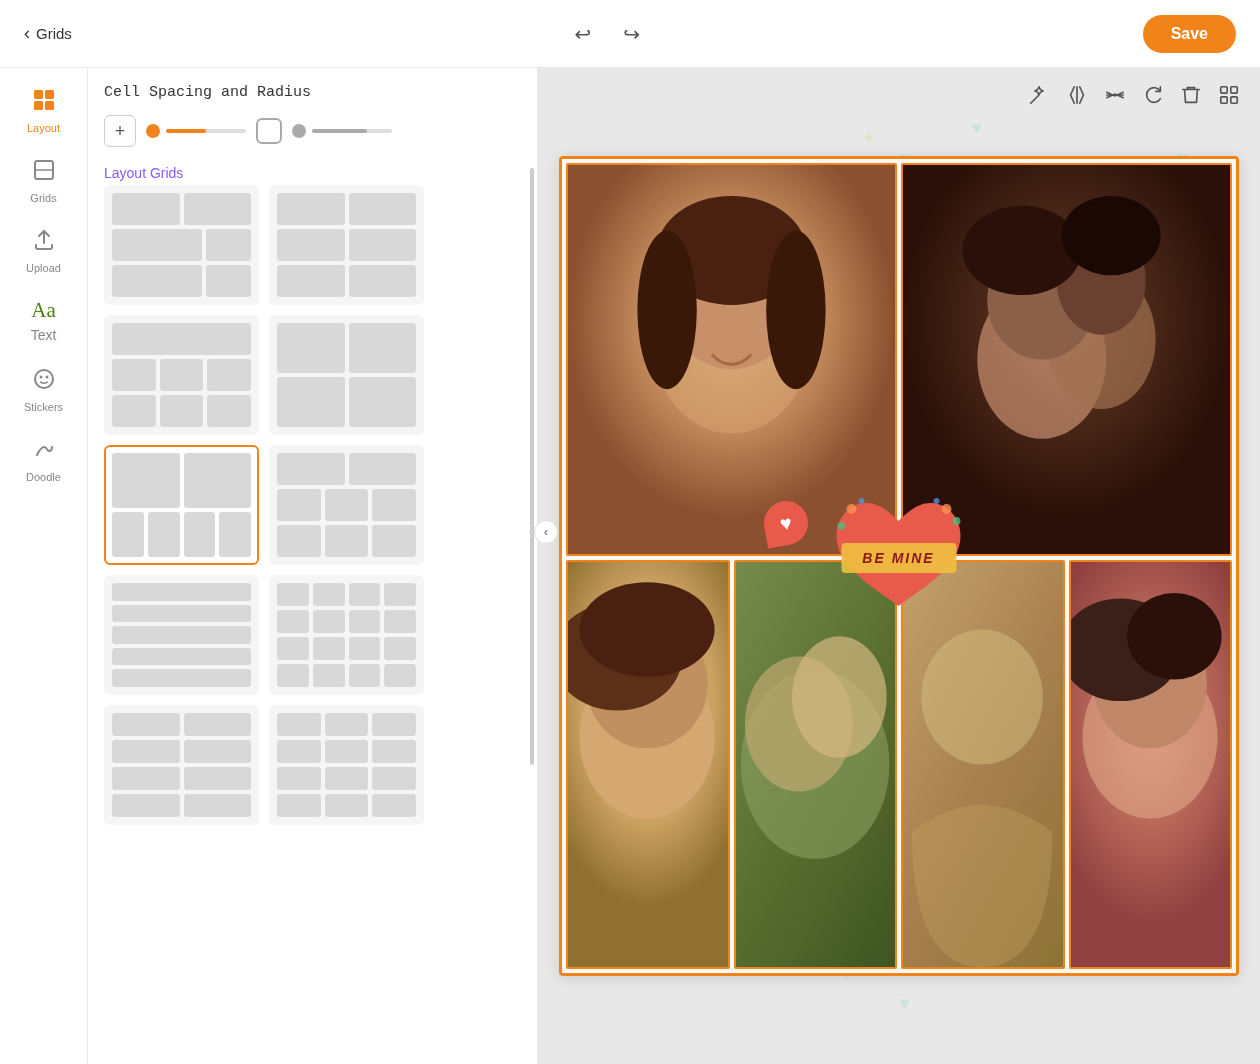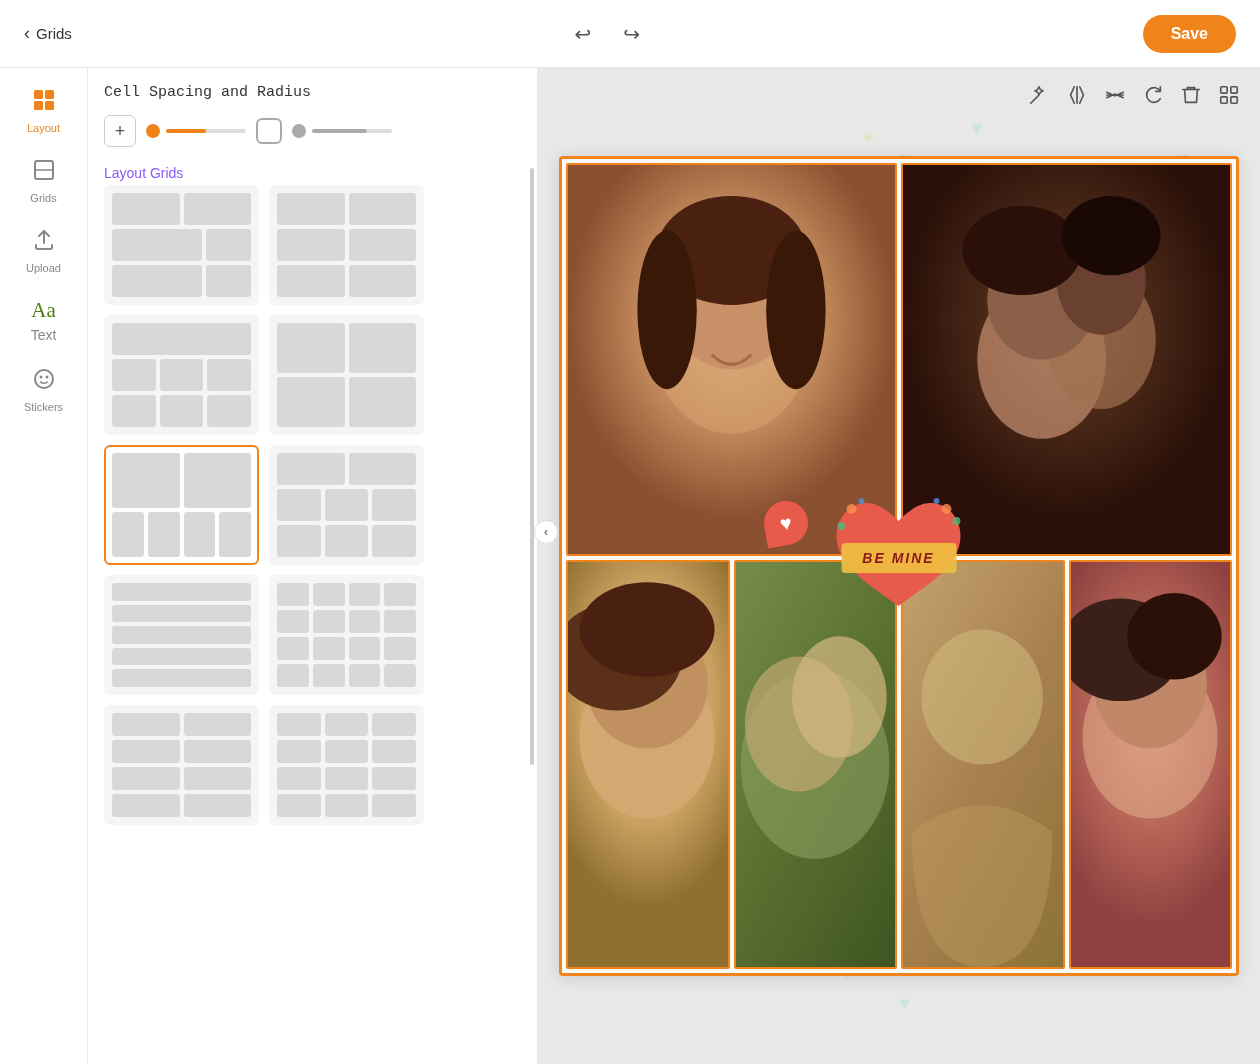--- a/index.html
+++ b/index.html
@@ -190,20 +190,28 @@
     <div class="sidebar-item">
       <span class="icon">
         <svg width="24" height="24" viewBox="0 0 24 24" fill="none">
           <circle cx="12" cy="12" r="9" stroke="#888" stroke-width="2"></circle>
           <circle cx="9" cy="10" r="1.5" fill="#888"></circle>
           <circle cx="15" cy="10" r="1.5" fill="#888"></circle>
           <path d="M8.5 15c1 1.5 5.5 1.5 7 0" stroke="#888" stroke-width="1.5" stroke-linecap="round"></path>
         </svg>
       </span>
       <span style="font-size:11px;color:#888;">Stickers</span>
+    </div>
+    <div class="sidebar-item">
+      <span class="icon">
+        <svg width="24" height="24" viewBox="0 0 24 24" fill="none">
+          <path d="M5 18c2-4 4-8 7-8s3 4 5 4 3-2 3-4" stroke="#888" stroke-width="2" stroke-linecap="round"></path>
+        </svg>
+      </span>
+      <span style="font-size:11px;color:#888;">Doodle</span>
     </div>
   </div>
 
   <div class="left-panel">
     <div class="panel-title">Cell Spacing and Radius</div>
 
     <div class="spacing-controls">
       <div class="spacing-add-btn">+</div>
       <div class="slider-group">
         <div class="dot-orange"></div>

